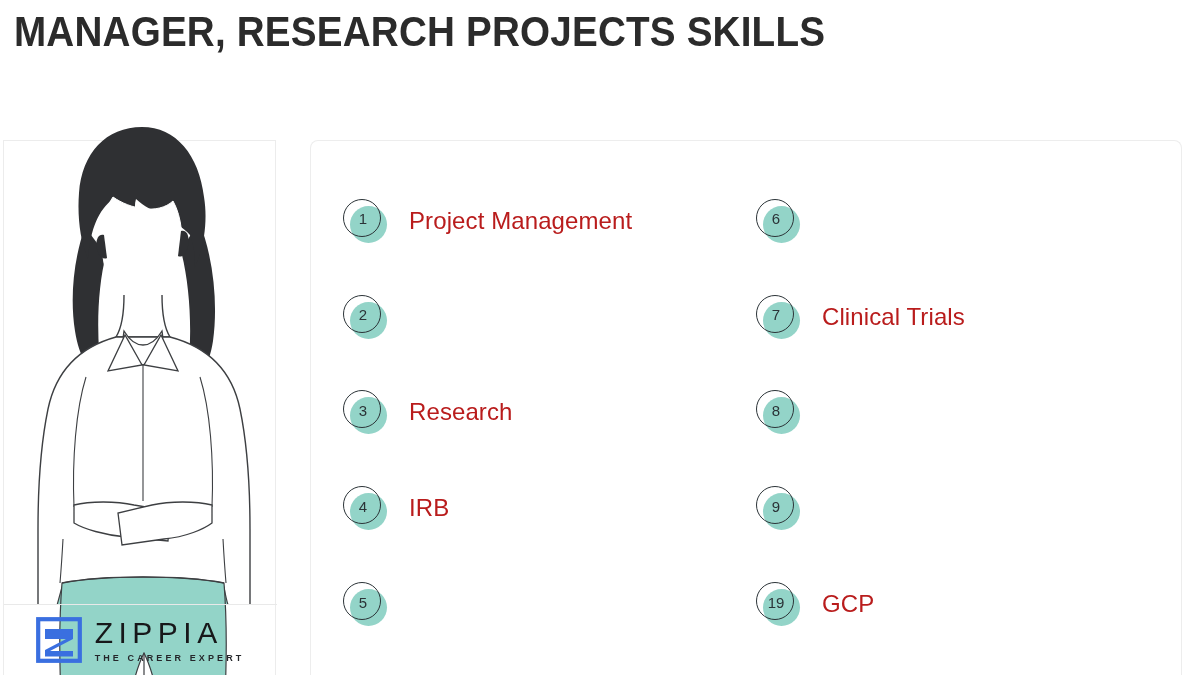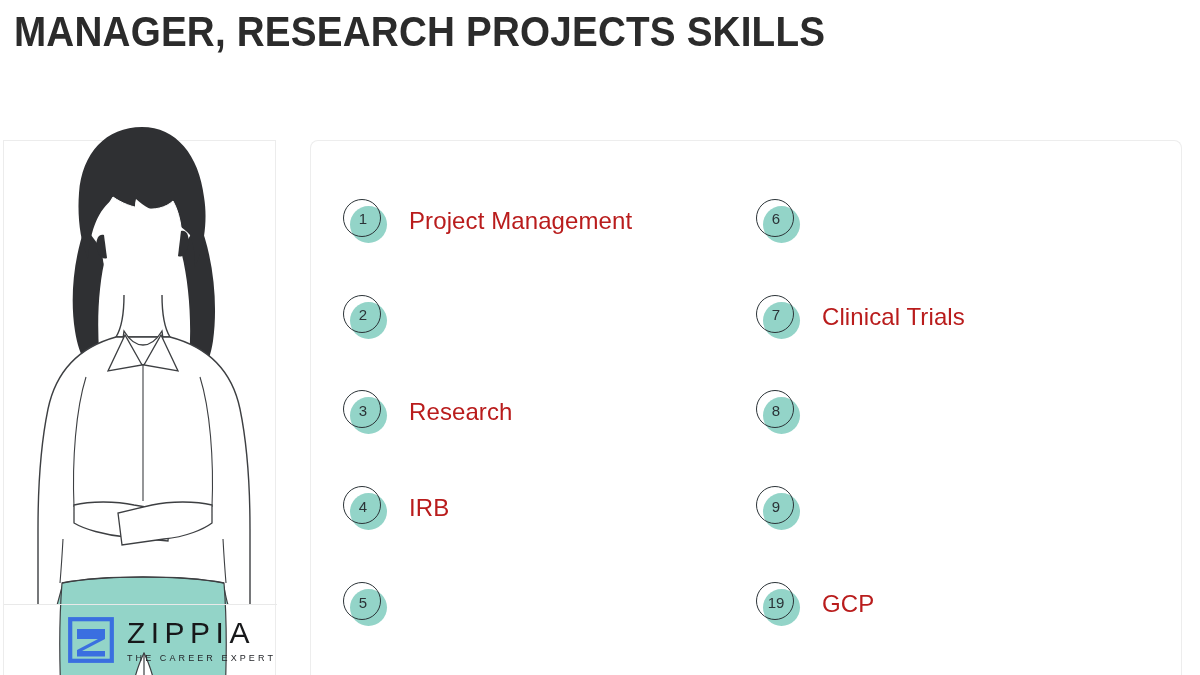--- a/index.html
+++ b/index.html
@@ -69,21 +69,21 @@
     background: #e9e9e9;
   }
   .logo-row {
     position: absolute;
     left: 0;
     top: 464px;
     width: 273px;
     height: 70px;
     display: flex;
     align-items: center;
-    justify-content: flex-end;
+    justify-content: center;
     gap: 13px;
   }
   .logo-mark {
     width: 46px;
     height: 46px;
     position: relative;
     flex: 0 0 auto;
   }
   .logo-text {
     display: flex;
@@ -94,21 +94,21 @@
   .logo-word {
     font-family: "Liberation Sans", sans-serif;
     font-size: 30px;
     font-weight: 400;
     letter-spacing: 5.5px;
     color: #17181a;
   }
   .logo-tag {
     font-family: "Liberation Sans", sans-serif;
     font-size: 9px;
-    font-weight: 400;
+    font-weight: 700;
     letter-spacing: 3.1px;
     color: #24262a;
     margin-top: 6px;
     text-align: right;
     padding-right: 1px;
   }
 
   
   .skills-card {
     position: absolute;

